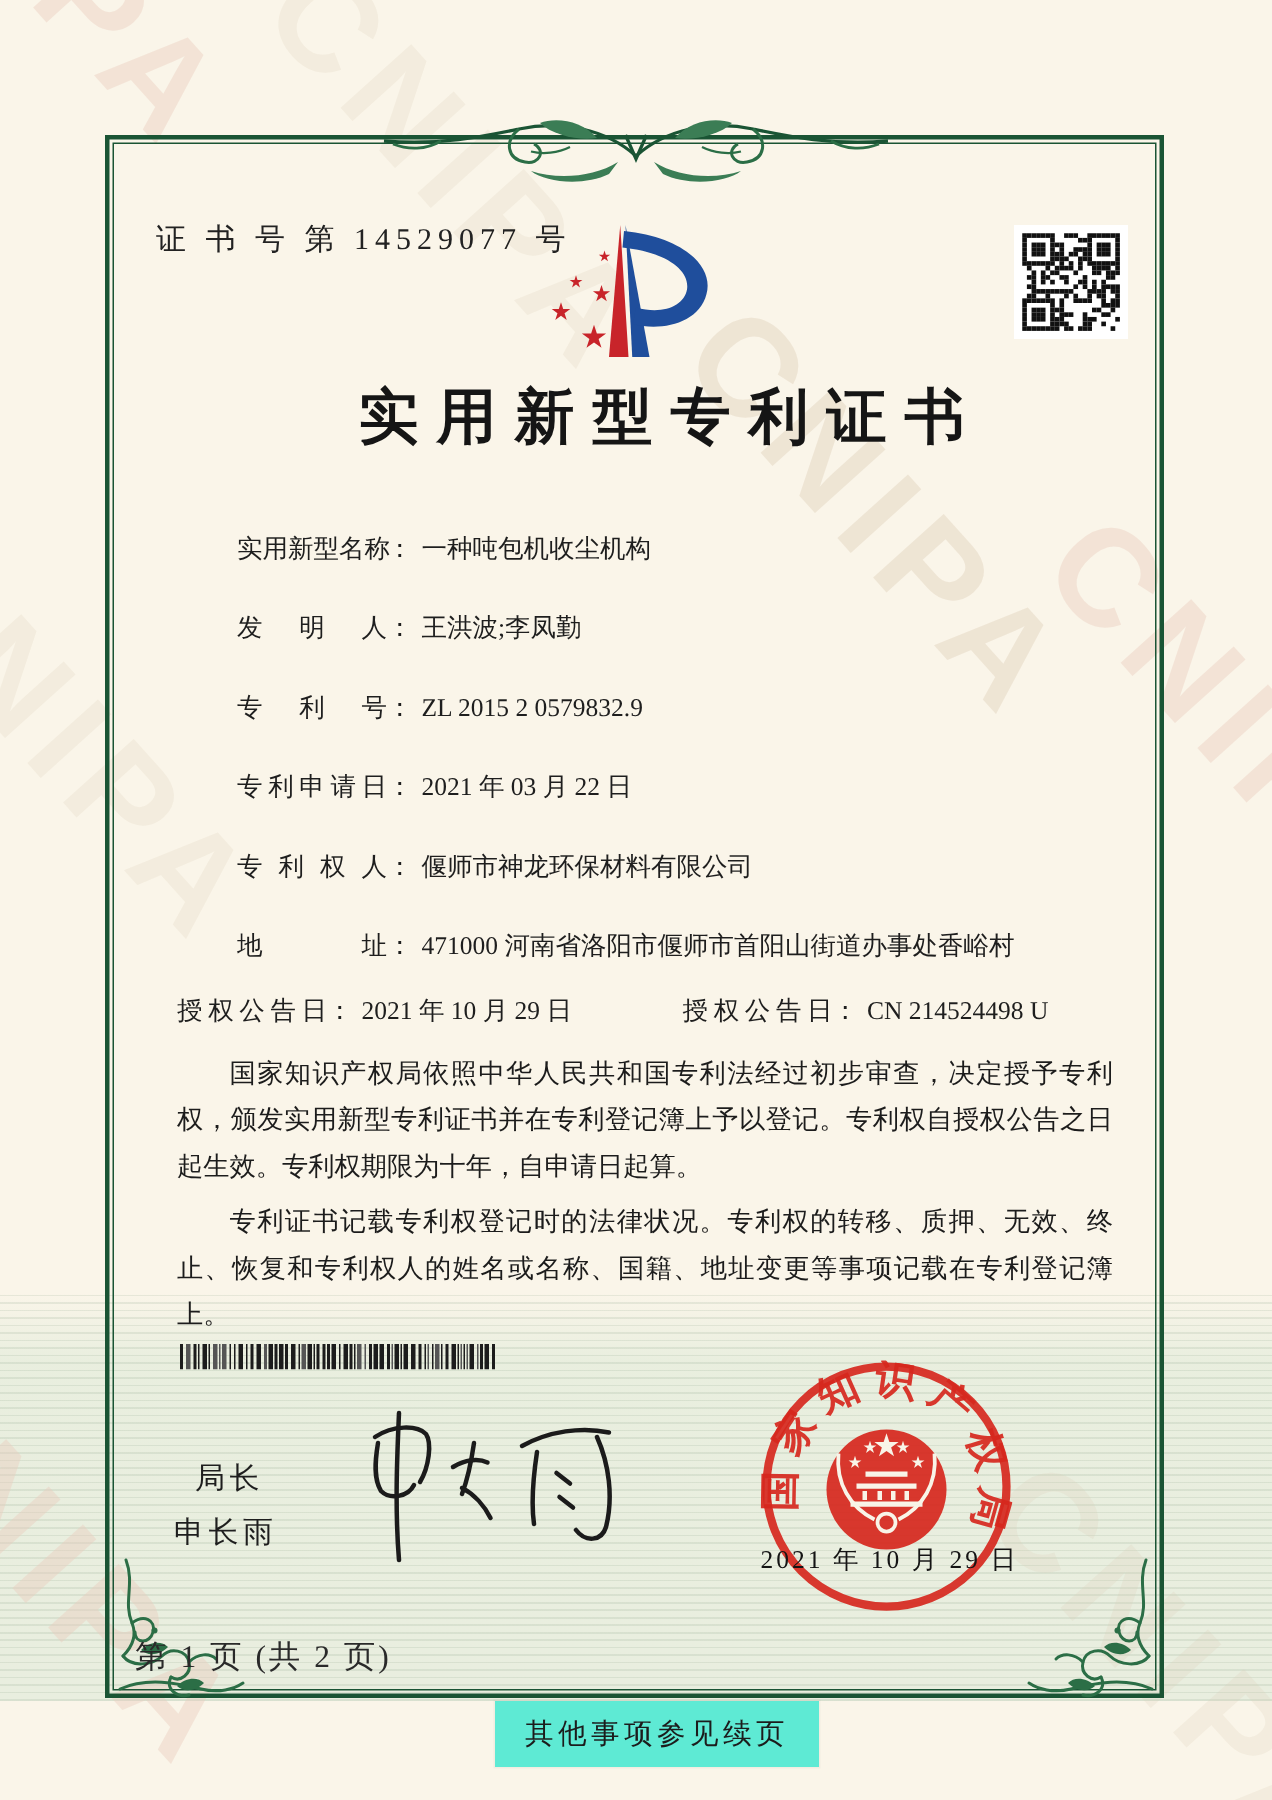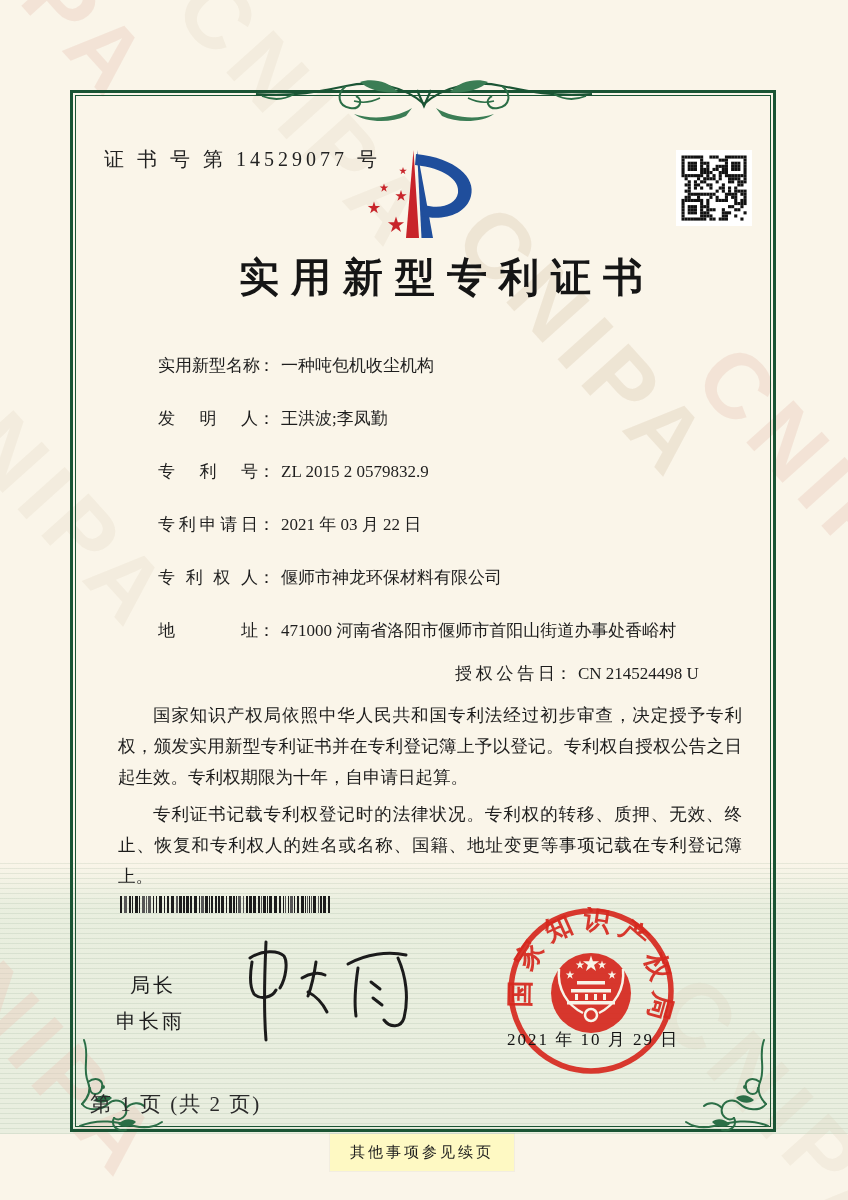--- a/index.html
+++ b/index.html
@@ -53,22 +53,22 @@
   
   .barcode{position:absolute;left:120px;top:896px;}
   .issuer-title{position:absolute;left:116px;top:972px;font-family:"Liberation Sans","DejaVu Sans",sans-serif;font-size:20px;letter-spacing:3px;margin-left:14px;}
   .issuer-name{position:absolute;left:116px;top:1008px;font-family:"Liberation Sans","DejaVu Sans",sans-serif;font-size:20px;letter-spacing:3px;}
   .signature{position:absolute;left:226px;top:936px;}
   .seal{position:absolute;left:507px;top:907px;}
   .seal-date{position:absolute;left:507px;top:1028px;width:168px;text-align:center;
     font-size:17px;letter-spacing:2px;color:#141414;white-space:nowrap;}
   .page-info{position:absolute;left:70px;top:1090px;width:706px;text-align:left;
     font-size:21px;letter-spacing:2px;color:#2a2a2a;padding-left:20px;}
-  .note-box{position:absolute;left:330px;top:1134px;background:#fef9c3;
-    padding:9px 20px;font-size:15px;letter-spacing:3px;color:#1c1c1c;
+  .note-box{position:absolute;left:330px;top:1134px;background:#5eead4;
+    padding:9px 20px;font-size:19px;letter-spacing:3px;color:#1c1c1c;
     box-shadow:0 0 0 1px rgba(0,0,0,.03);}
 </style>
 </head>
 <body>
 
 <div class="page">
 
   <div class="band"></div>
 
   <div class="wm wm1 pink">CNIPA</div>
@@ -398,20 +398,23 @@
     </div>
     <div class="frow">
       <span class="flabel">专利权人</span><span class="colon">：</span><span>偃师市神龙环保材料有限公司</span>
     </div>
     <div class="frow">
       <span class="flabel">地址</span><span class="colon">：</span><span>471000 河南省洛阳市偃师市首阳山街道办事处香峪村</span>
     </div>
   </div>
 
   <div class="grant">
+    <span>
+      <span class="flabel">授权公告日</span><span class="colon">：</span><span>2021 年 10 月 29 日</span>
+    </span>
     <span class="pair2">
       <span class="flabel">授权公告日</span><span class="colon">：</span><span>CN 214524498 U</span>
     </span>
   </div>
 
   <div class="body-text">
     <p>国家知识产权局依照中华人民共和国专利法经过初步审查，决定授予专利权，颁发实用新型专利证书并在专利登记簿上予以登记。专利权自授权公告之日起生效。专利权期限为十年，自申请日起算。</p>
     <p>专利证书记载专利权登记时的法律状况。专利权的转移、质押、无效、终止、恢复和专利权人的姓名或名称、国籍、地址变更等事项记载在专利登记簿上。</p>
   </div>
 

